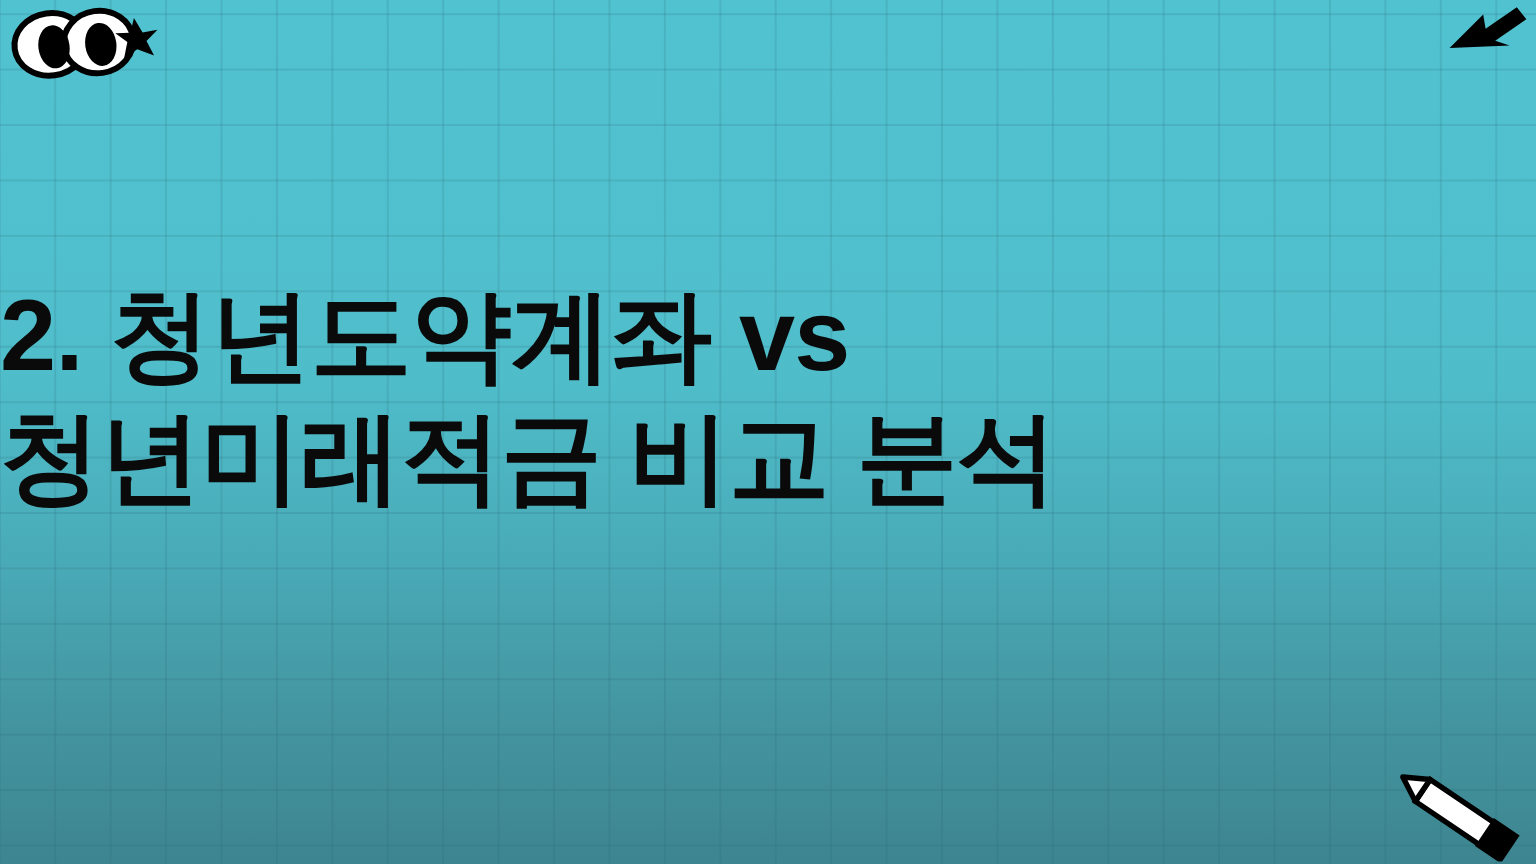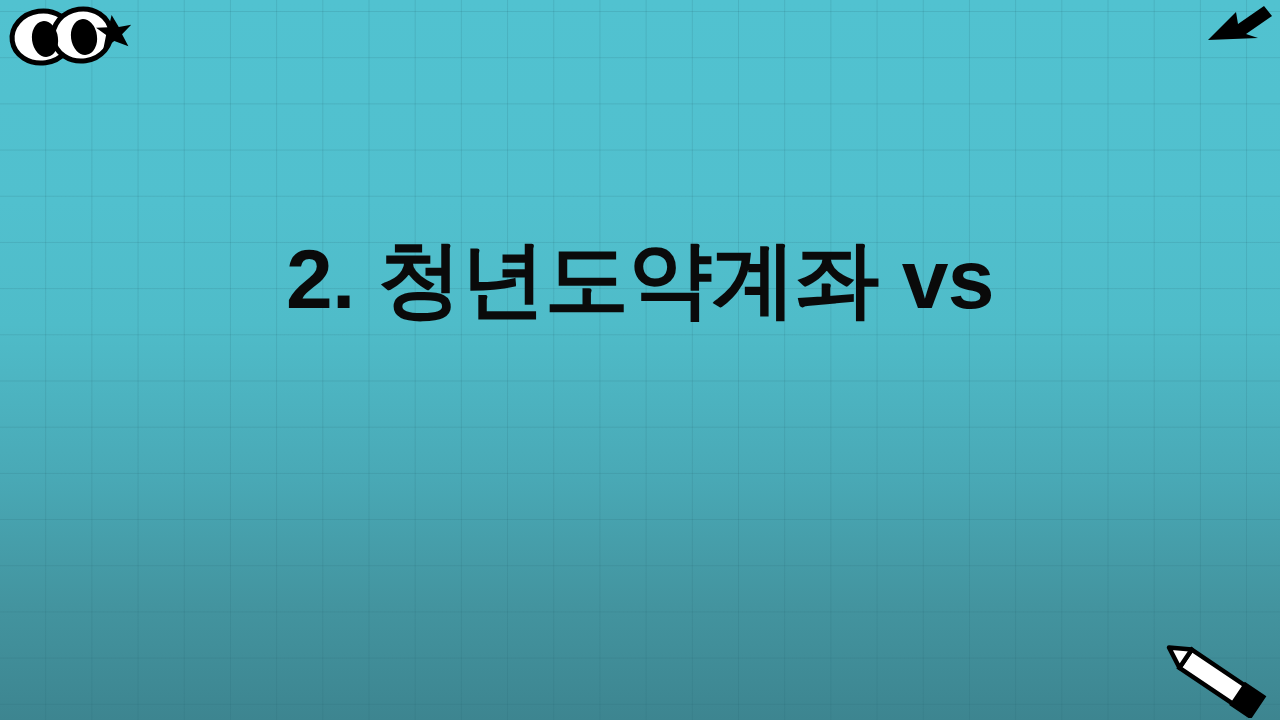--- a/index.html
+++ b/index.html
@@ -45,21 +45,21 @@
     background-size: 46.2px 46.2px;
     background-position: -1px 11px;
   }
 
   
   #title-block {
     position: absolute;
     left: 0;
     right: 0;
     top: 232px;
-    text-align: center;
+    text-align: left;
     color: #0a0a0a;
     line-height: 1.14;
     font-weight: 700;
     letter-spacing: -0.5px;
   }
   .title-line {
     display: block;
     white-space: nowrap;
     font-size: 84px;
     font-weight: 700;
@@ -123,15 +123,16 @@
       <g transform="rotate(34 60 40)">
         <rect x="24" y="30" width="66" height="22" fill="#ffffff" stroke="#000000" stroke-width="4.5"></rect>
         <path d="M24 30 L4 41 L24 52 Z" fill="#ffffff" stroke="#000000" stroke-width="4.5" stroke-linejoin="round"></path>
         <rect x="88" y="29" width="22" height="24" fill="#000000" stroke="#000000" stroke-width="4"></rect>
       </g>
     </svg>
   </div>
 
   <div id="title-block">
     <span class="title-line">2. 청년도약계좌 vs</span>
+    <span class="title-line">청년미래적금 비교 분석</span>
   </div>
 
 </div>
 
 </body></html>

